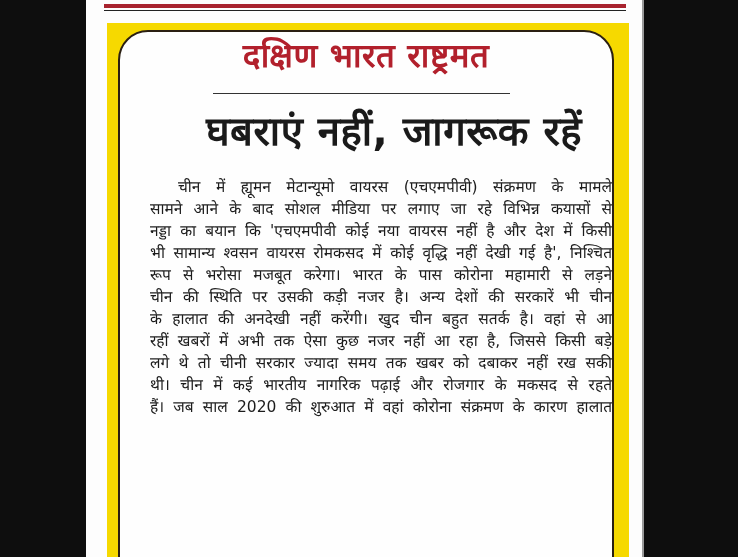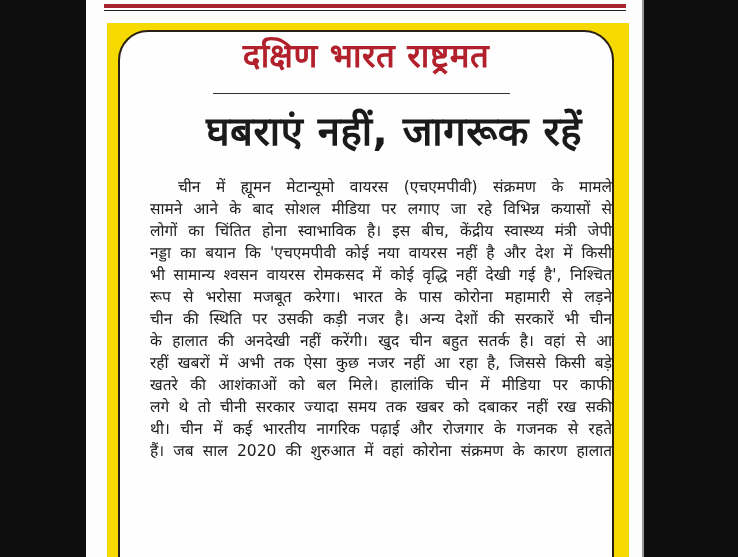--- a/index.html
+++ b/index.html
@@ -89,24 +89,22 @@
 <div class="card"></div>
 
 <div class="masthead">दक्षिण भारत राष्ट्रमत</div>
 <div class="masthead-rule"></div>
 
 <div class="headline">घबराएं नहीं, जागरूक रहें</div>
 
 <div class="body-text">
   <span class="body-line first">चीन में ह्यूमन मेटान्यूमो वायरस (एचएमपीवी) संक्रमण के मामले</span>
   <span class="body-line">सामने आने के बाद सोशल मीडिया पर लगाए जा रहे विभिन्न कयासों से</span>
-  <span class="body-line">लोगों का चिंतित होना स्वाभाविक है। इस बीच, केंद्रीय स्वास्थ्य मंत्री जेपी</span>
   <span class="body-line">नड्डा का बयान कि 'एचएमपीवी कोई नया वायरस नहीं है और देश में किसी</span>
   <span class="body-line">भी सामान्य श्वसन वायरस रोमकसद में कोई वृद्धि नहीं देखी गई है', निश्चित</span>
   <span class="body-line">रूप से भरोसा मजबूत करेगा। भारत के पास कोरोना महामारी से लड़ने</span>
   <span class="body-line">चीन की स्थिति पर उसकी कड़ी नजर है। अन्य देशों की सरकारें भी चीन</span>
   <span class="body-line">के हालात की अनदेखी नहीं करेंगी। खुद चीन बहुत सतर्क है। वहां से आ</span>
   <span class="body-line">रहीं खबरों में अभी तक ऐसा कुछ नजर नहीं आ रहा है, जिससे किसी बड़े</span>
-  <span class="body-line">खतरे की आशंकाओं को बल मिले। हालांकि चीन में मीडिया पर काफी</span>
   <span class="body-line">लगे थे तो चीनी सरकार ज्यादा समय तक खबर को दबाकर नहीं रख सकी</span>
-  <span class="body-line">थी। चीन में कई भारतीय नागरिक पढ़ाई और रोजगार के गजनक से रहते</span>
+  <span class="body-line">थी। चीन में कई भारतीय नागरिक पढ़ाई और रोजगार के मकसद से रहते</span>
   <span class="body-line">हैं। जब साल 2020 की शुरुआत में वहां कोरोना संक्रमण के कारण हालात</span>
 </div>
 
 </body></html>

